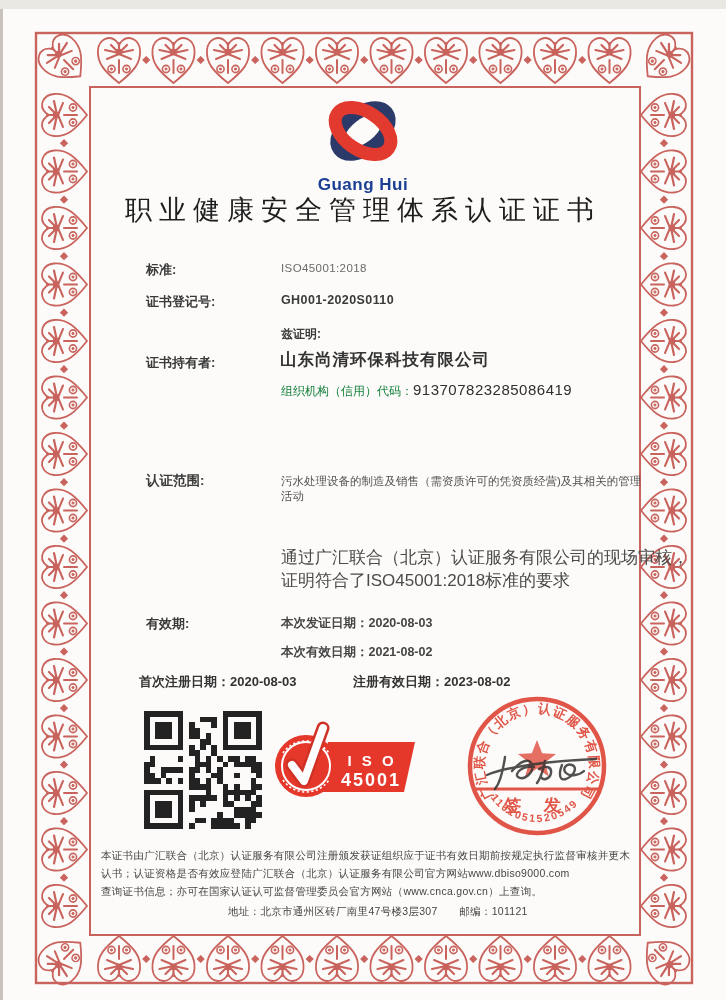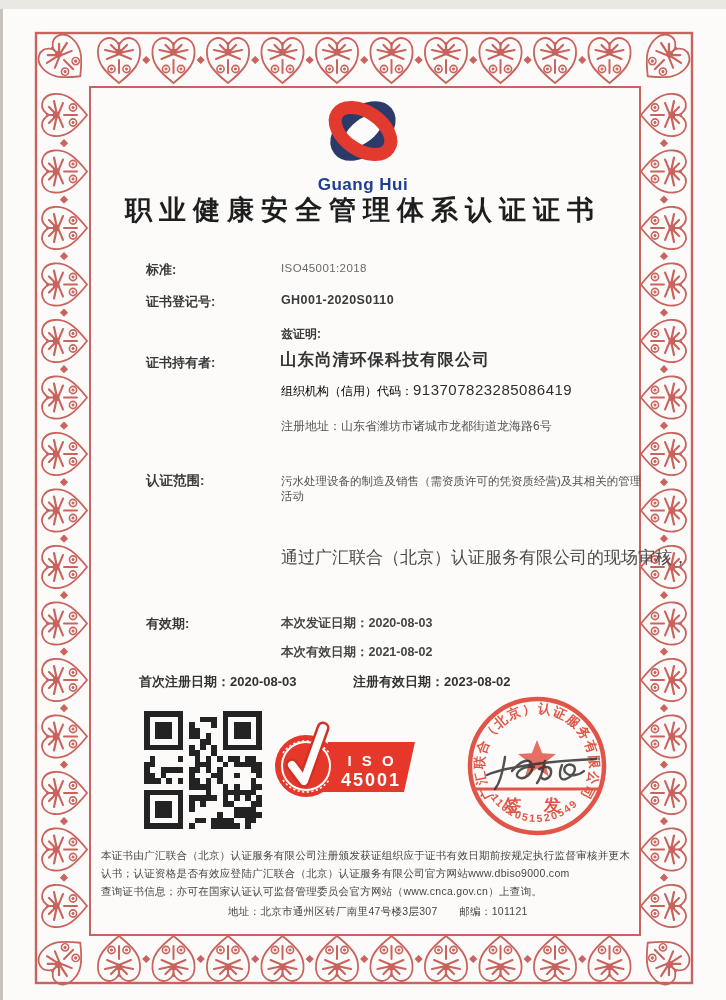--- a/index.html
+++ b/index.html
@@ -8,29 +8,29 @@
     background:#fcfbf9; overflow:hidden;
     font-family:"Liberation Sans","DejaVu Sans",sans-serif;
     color:#3d3d3d;
   }
   .abs{position:absolute;}
   .scan-edge{left:0;top:0;width:3px;height:100%;background:#9a948b;opacity:.55;}
   
   .logo-wrap{left:0;right:0;top:86px;text-align:center;}
   .brand{margin-top:2px;font-size:17px;font-weight:700;color:#1c3f94;letter-spacing:.5px;}
   
-  .title{left:0;right:0;top:183px;text-align:center;font-size:27px;font-weight:700;
+  .title{left:0;right:0;top:183px;text-align:center;font-size:27px;font-weight:400;
          letter-spacing:7px;color:#1e1e1e;white-space:nowrap;}
   
   .lbl{font-size:13px;font-weight:700;color:#3a3a3a;text-align:center;}
   .val-strong{font-size:12.5px;font-weight:700;color:#3a3a3a;letter-spacing:.4px;}
   .val-light{font-size:11.5px;color:#6a6a6a;letter-spacing:.4px;}
   .certify{font-size:12px;font-weight:700;color:#3a3a3a;}
   .company{font-size:16.5px;font-weight:600;color:#333;letter-spacing:1px;}
-  .orgline .ol-l{font-size:12px;color:#000000;}
+  .orgline .ol-l{font-size:12px;color:#15803d;}
   .orgline .ol-v{font-size:15px;color:#2f2f2f;font-weight:400;letter-spacing:.5px;}
   .addr{font-size:12px;color:#555;}
   .scope-v{font-size:11.5px;color:#525252;}
   .audit{font-size:17px;color:#4a4a4a;}
   .vdate{font-size:12.5px;color:#454545;font-weight:700;}
   .regdate{font-size:13px;font-weight:700;color:#333;}
   
   .foot{font-size:10.5px;color:#454545;letter-spacing:.3px;white-space:nowrap;}
   .stamp-layer{pointer-events:none;}
 </style>
@@ -185,26 +185,26 @@
 
   <div class="abs certify" style="left:281px;top:317px">兹证明:</div>
 
   <div class="abs lbl" style="left:146px;top:345px">证书持有者:</div>
   <div class="abs company" style="left:280px;top:340px">山东尚清环保科技有限公司</div>
 
   <div class="abs orgline" style="left:281px;top:372px">
     <span class="ol-l">组织机构（信用）代码：</span><span class="ol-v">913707823285086419</span>
   </div>
 
-  <div class="abs addr" style="left:281px;top:409px">注册地址：山东省潍坊市诸城市龙都街道龙海路6号</div>
 
   <div class="abs lbl" style="left:146px;top:463px;font-size:13.5px">认证范围:</div>
   <div class="abs scope-v" style="left:281px;top:465px;width:370px">污水处理设备的制造及销售（需资质许可的凭资质经营)及其相关的管理活动</div>
 
   <div class="abs audit" style="left:281px;top:537px">通过广汇联合（北京）认证服务有限公司的现场审核，</div>
+  <div class="abs audit" style="left:281px;top:560px">证明符合了ISO45001:2018标准的要求</div>
 
   <div class="abs lbl" style="left:146px;top:606px">有效期:</div>
   <div class="abs vdate" style="left:281px;top:606px">本次发证日期：2020-08-03</div>
   <div class="abs vdate" style="left:281px;top:635px">本次有效日期：2021-08-02</div>
 
   <div class="abs regdate" style="left:139px;top:664px">首次注册日期：2020-08-03</div>
   <div class="abs regdate" style="left:353px;top:664px">注册有效日期：2023-08-02</div>
 
   <svg id="qr-svg" class="abs" style="left:144px;top:702px" width="118" height="118" viewBox="0 0 21 21" shape-rendering="crispEdges">
       <rect x="10" y="1" width="1" height="1" fill="#232323"></rect>

